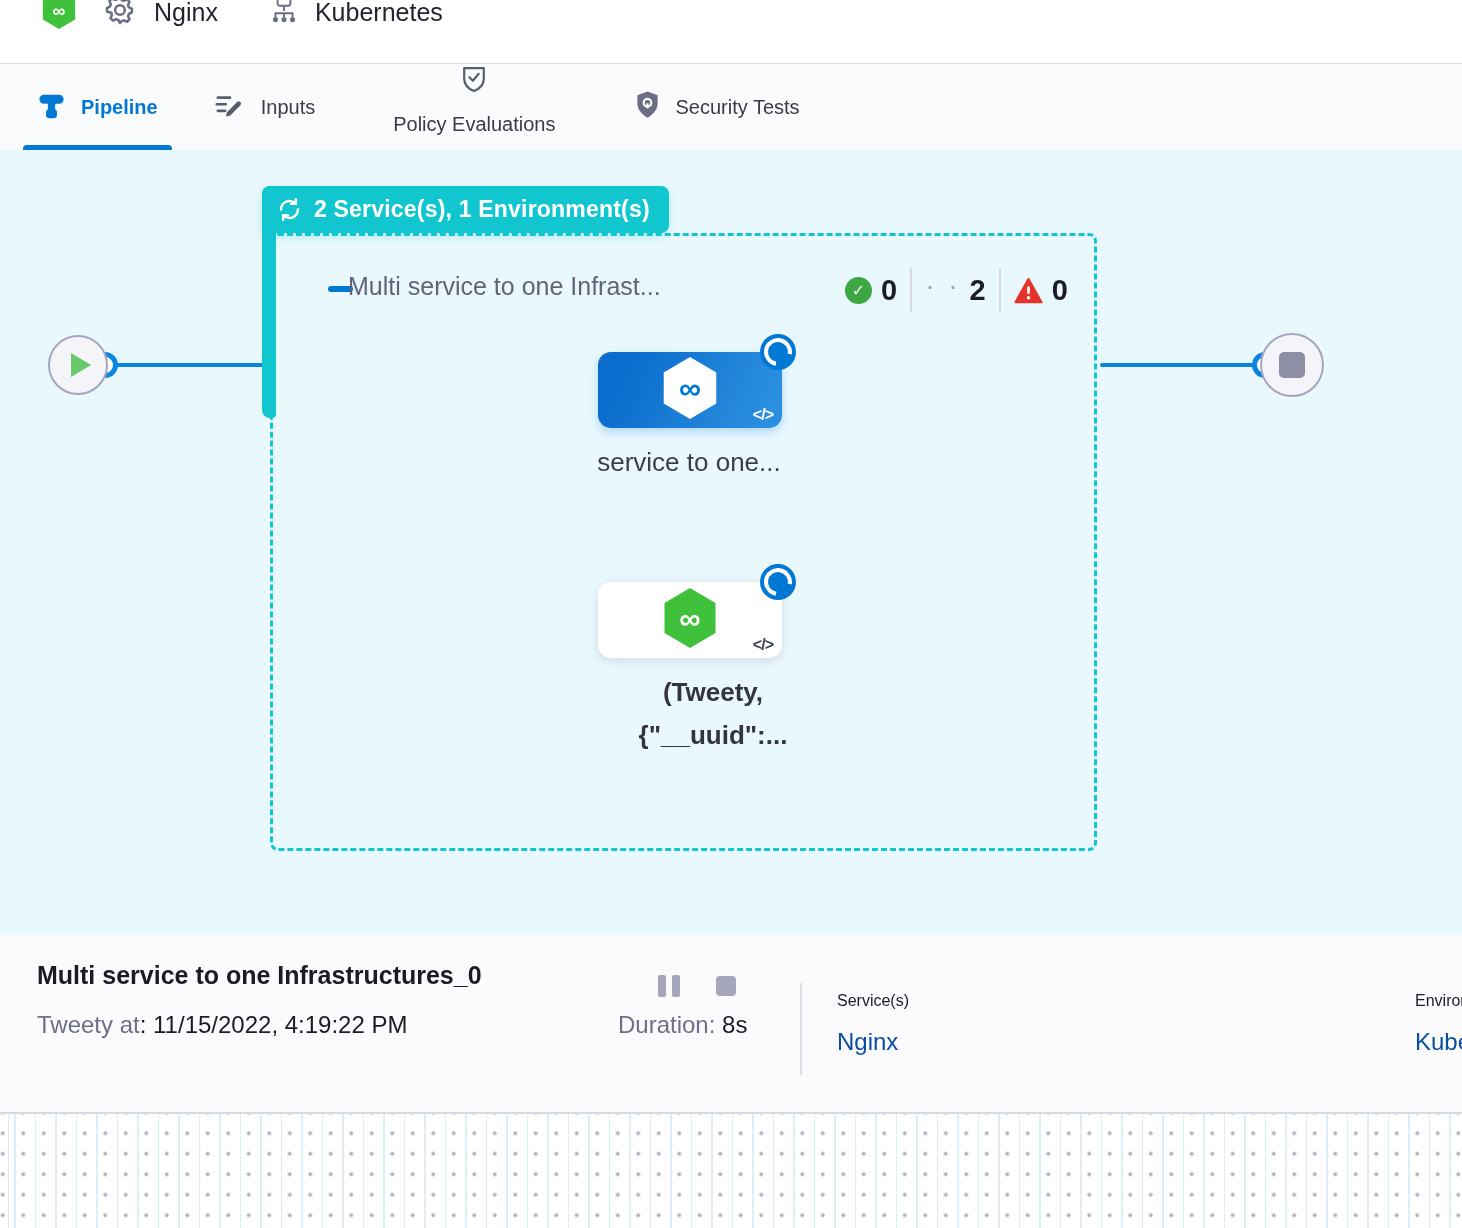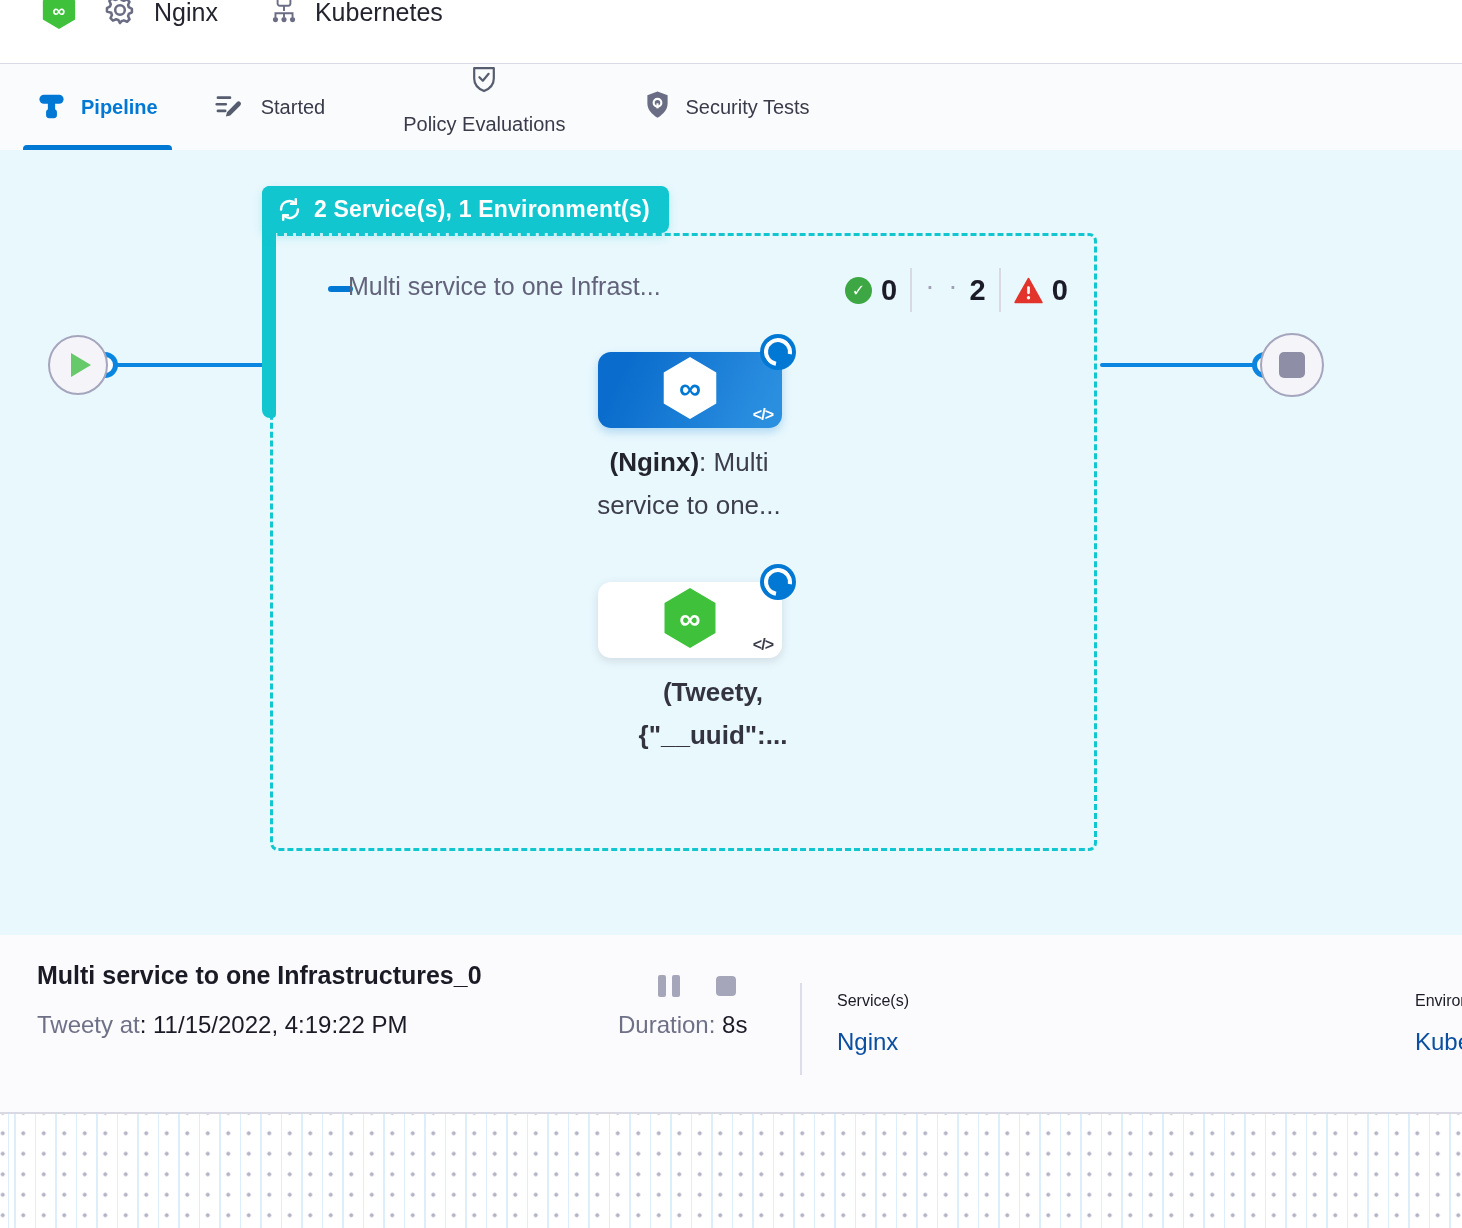--- a/index.html
+++ b/index.html
@@ -136,21 +136,21 @@
   </div>
   <div class="tab">
     <span>
       <svg width="32" height="29" viewBox="0 0 26 24">
         <g stroke="#565d6e" stroke-width="2.2" stroke-linecap="round">
           <path d="M3 5.5h10M2 11h7.5M3 16.5h6"></path>
         </g>
         <path d="M10.5 17.5l8.3-8.3a1.9 1.9 0 0 1 2.7 2.7l-8.3 8.3-3.6.9.9-3.6Z" fill="#565d6e"></path>
       </svg>
     </span>
-    <span class="tab-label">Started</span>
+    <span class="tab-label">Inputs</span>
   </div>
   <div class="tab" style="margin-left:22px;flex-direction:column;">
     <span>
       <svg width="28" height="30" viewBox="0 0 24 26">
         <path d="M3.5 3.5h17v9c0 5.3-3.6 8.9-8.5 11-4.9-2.1-8.5-5.7-8.5-11v-9Z" fill="none" stroke="#565d6e" stroke-width="1.9" stroke-linejoin="round"></path>
         <path d="M8 11.5l3 3 5-6" fill="none" stroke="#565d6e" stroke-width="1.9" stroke-linecap="round" stroke-linejoin="round"></path>
       </svg>
     </span>
     <span class="tab-label">Policy Evaluations</span>
   </div>
@@ -218,21 +218,20 @@
     <span class="hex-wrap">
       <svg width="62" height="68" viewBox="0 0 40 44">
         <polygon points="20,2 37,12 37,32 20,42 3,32 3,12" fill="#fff"></polygon>
         <text x="20" y="29" font-size="20" font-weight="bold" fill="#0278d5" text-anchor="middle">∞</text>
       </svg>
     </span>
     <span class="code-glyph light">&lt;/&gt;</span>
   </div>
   <div class="spinner" style="left:760px;top:184px;"></div>
   <div class="node-label" style="left:544px;top:291px;">
-    <div><b>(Nginx)</b><span>: Multi</span></div>
     <div>service to one...</div>
   </div>
 
   <div class="node-card node-white" style="left:598px;top:432px;">
     <span class="hex-wrap">
       <svg width="60" height="66" viewBox="0 0 40 44">
         <polygon points="20,2 37,12 37,32 20,42 3,32 3,12" fill="#3fc13c"></polygon>
         <text x="20" y="29" font-size="20" font-weight="bold" fill="#fff" text-anchor="middle">∞</text>
       </svg>
     </span>

